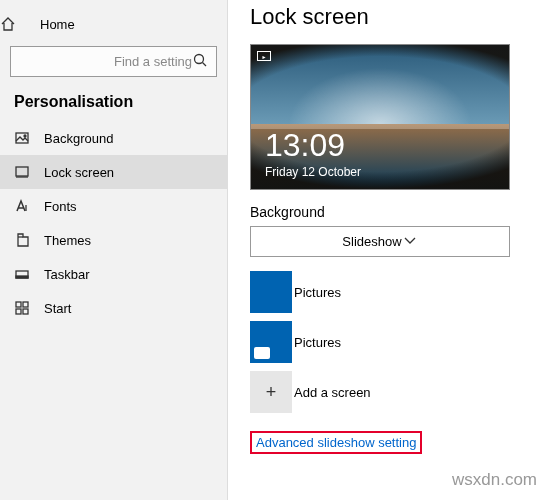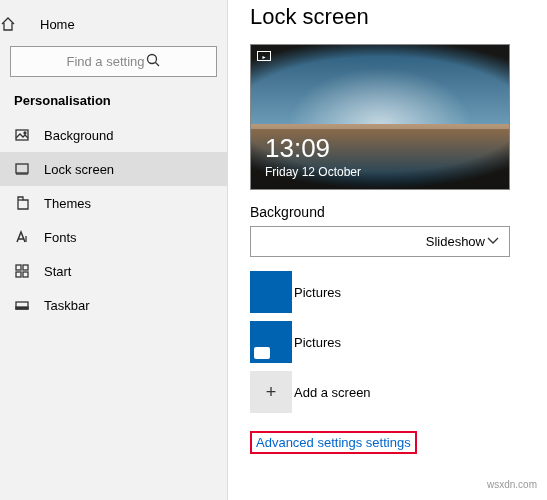--- a/index.html
+++ b/index.html
@@ -1,46 +1,46 @@
 <!DOCTYPE html>
 <html><head>
 <meta charset="utf-8">
 <style>
 *{margin:0;padding:0;box-sizing:border-box;font-family:"Segoe UI",Arial,sans-serif}
 body{width:547px;height:500px;display:flex;background:#fff;color:#000;font-size:13px;overflow:hidden}
 .sidebar{width:228px;background:#f2f2f2;border-right:1px solid #ddd;padding-top:8px}
 .home{display:flex;align-items:flex-end;padding:8px 0;gap:24px}
 .home .ic{width:16px;height:16px}
-.search{margin:6px 10px 10px;border:1px solid #999;background:#fcfcfc;display:flex;align-items:center;padding:5px 8px;justify-content:center;color:#888}
-.cat{padding:6px 14px 10px;font-weight:600;font-size:13px}
+.search{margin:6px 10px 10px;border:1px solid #999;background:#fcfcfc;display:flex;align-items:center;padding:5px 8px;justify-content:flex-end;color:#888}
+.cat{padding:6px 14px 10px;font-weight:600;font-size:16px}
 .item{display:flex;align-items:center;gap:14px;padding:9px 14px;cursor:pointer}
 .item.sel{background:#ddd}
 .item .ic{width:16px;height:16px;display:flex;align-items:center;justify-content:center;color:#333}
 .main{flex:1;padding:4px 22px 12px;overflow:auto}
 .title{font-size:22px;font-weight:400;margin-bottom:14px}
 .sub{font-size:14px;margin:6px 0}
 .preview{width:260px;height:146px;background:linear-gradient(180deg,#3a6a8f 0%,#5b8fb0 35%,#b89878 55%,#1a4a6a 100%);position:relative;color:#fff;border:1px solid #888}
 .preview::before{content:"";position:absolute;left:0;right:0;top:0;height:55%;background:radial-gradient(ellipse at 50% 100%,rgba(255,255,255,.6) 0%,transparent 50%),linear-gradient(180deg,#2a5a7a 0%,#6a9ab5 100%)}
 .preview::after{content:"";position:absolute;left:0;right:0;bottom:0;height:42%;background:linear-gradient(180deg,#8a6a4a 0%,#0a3a5a 100%)}
 .arch{position:absolute;top:0;left:0;right:0;bottom:0;background:radial-gradient(ellipse 140% 100% at 50% 48%,transparent 40%,rgba(20,15,10,.9) 52%);z-index:2}
 .slide-ic{position:absolute;top:6px;left:6px;width:14px;height:10px;border:1.5px solid #fff;z-index:3;display:flex;align-items:center;justify-content:center}
 .slide-ic::after{content:"▸";font-size:6px;color:#fff}
 .clock{position:absolute;bottom:10px;left:14px;z-index:3}
-.clock .time{font-size:26px;font-weight:300}
+.clock .time{font-size:32px;font-weight:300}
 .clock .date{font-size:12px;margin-top:1px}
-.sel-row{border:1px solid #999;padding:5px 8px;display:flex;justify-content:flex-end;align-items:center;width:260px;margin:4px 0 14px}
+.sel-row{border:1px solid #999;padding:5px 8px;display:flex;justify-content:center;align-items:center;width:260px;margin:4px 0 14px}
 .alb{display:flex;align-items:center;gap:2px;margin:8px 0}
 .tile{width:42px;height:42px}
 .tile.blue{background:#0063b1}
 .tile.acc{background:#0063b1;display:flex;align-items:flex-end}
 .tile.acc::after{content:"";width:16px;height:12px;background:#fff;border-radius:2px;margin:0 0 4px 4px}
 .tile.add{background:#e6e6e6;display:flex;align-items:center;justify-content:center;font-size:18px;color:#333}
 .link{color:#0066cc;cursor:pointer}
 .hl{border:2.5px solid #e4002b;display:inline-block;padding:2px 4px;margin-top:10px}
-.ws{position:absolute;bottom:10px;right:10px;font-size:10px;color:#999}
+.ws{position:absolute;bottom:10px;right:10px;font-size:17px;color:#999}
 svg{width:16px;height:16px;stroke:#333;fill:none;stroke-width:1.3}
 </style>
 </head>
 <body>
 
 <div class="sidebar">
   <div class="home">
     <span class="ic"><svg viewBox="0 0 16 16">
           <path d="M2 8 L8 2 L14 8 M4 7 V14 H12 V7"></path>
         </svg></span>
@@ -70,54 +70,54 @@
         <svg viewBox="0 0 16 16">
           <rect x="2" y="3" width="12" height="9"></rect>
           <path d="M2 13 H14"></path>
         </svg>
       </span>
     <span>Lock screen</span>
   </div>
   <div class="item">
     <span class="ic">
         <svg viewBox="0 0 16 16">
+          <path d="M3 13 L7 3 L11 13 M4.5 10 H9.5" stroke-width="1.5"></path>
+          <path d="M12 7 V13"></path>
+        </svg>
+      </span>
+    <span>Fonts</span>
+  </div>
+  <div class="item">
+    <span class="ic">
+        <svg viewBox="0 0 16 16">
           <path d="M4 2 L9 2 L9 5 L14 5 L14 14 L4 14 Z"></path>
           <path d="M4 5 H9"></path>
         </svg>
       </span>
     <span>Themes</span>
   </div>
   <div class="item">
     <span class="ic">
         <svg viewBox="0 0 16 16">
-          <path d="M3 13 L7 3 L11 13 M4.5 10 H9.5" stroke-width="1.5"></path>
-          <path d="M12 7 V13"></path>
+          <rect x="2" y="5" width="12" height="7"></rect>
+          <rect x="2" y="10" width="12" height="2" fill="#333"></rect>
         </svg>
       </span>
-    <span>Fonts</span>
+    <span>Taskbar</span>
   </div>
   <div class="item">
     <span class="ic">
         <svg viewBox="0 0 16 16">
           <rect x="2" y="2" width="5" height="5"></rect>
           <rect x="9" y="2" width="5" height="5"></rect>
           <rect x="2" y="9" width="5" height="5"></rect>
           <rect x="9" y="9" width="5" height="5"></rect>
         </svg>
       </span>
     <span>Start</span>
-  </div>
-  <div class="item">
-    <span class="ic">
-        <svg viewBox="0 0 16 16">
-          <rect x="2" y="5" width="12" height="7"></rect>
-          <rect x="2" y="10" width="12" height="2" fill="#333"></rect>
-        </svg>
-      </span>
-    <span>Taskbar</span>
   </div>
 </div>
 
 <div class="main">
   <div class="title">Lock screen</div>
   <div class="preview">
     <div class="arch"></div>
     <div class="slide-ic"></div>
     <div class="clock">
       <div class="time">13:09</div>
@@ -137,17 +137,17 @@
   </div>
   <div class="alb">
     <div class="tile acc"></div>
     <span>Pictures</span>
   </div>
   <div class="alb">
     <div class="tile add">+</div>
     <span>Add a screen</span>
   </div>
   <div class="hl">
-    <span class="link">Advanced settings settings</span>
+    <span class="link">Advanced slideshow setting</span>
   </div>
 </div>
 
 <div class="ws">wsxdn.com</div>
 
 </body></html>

